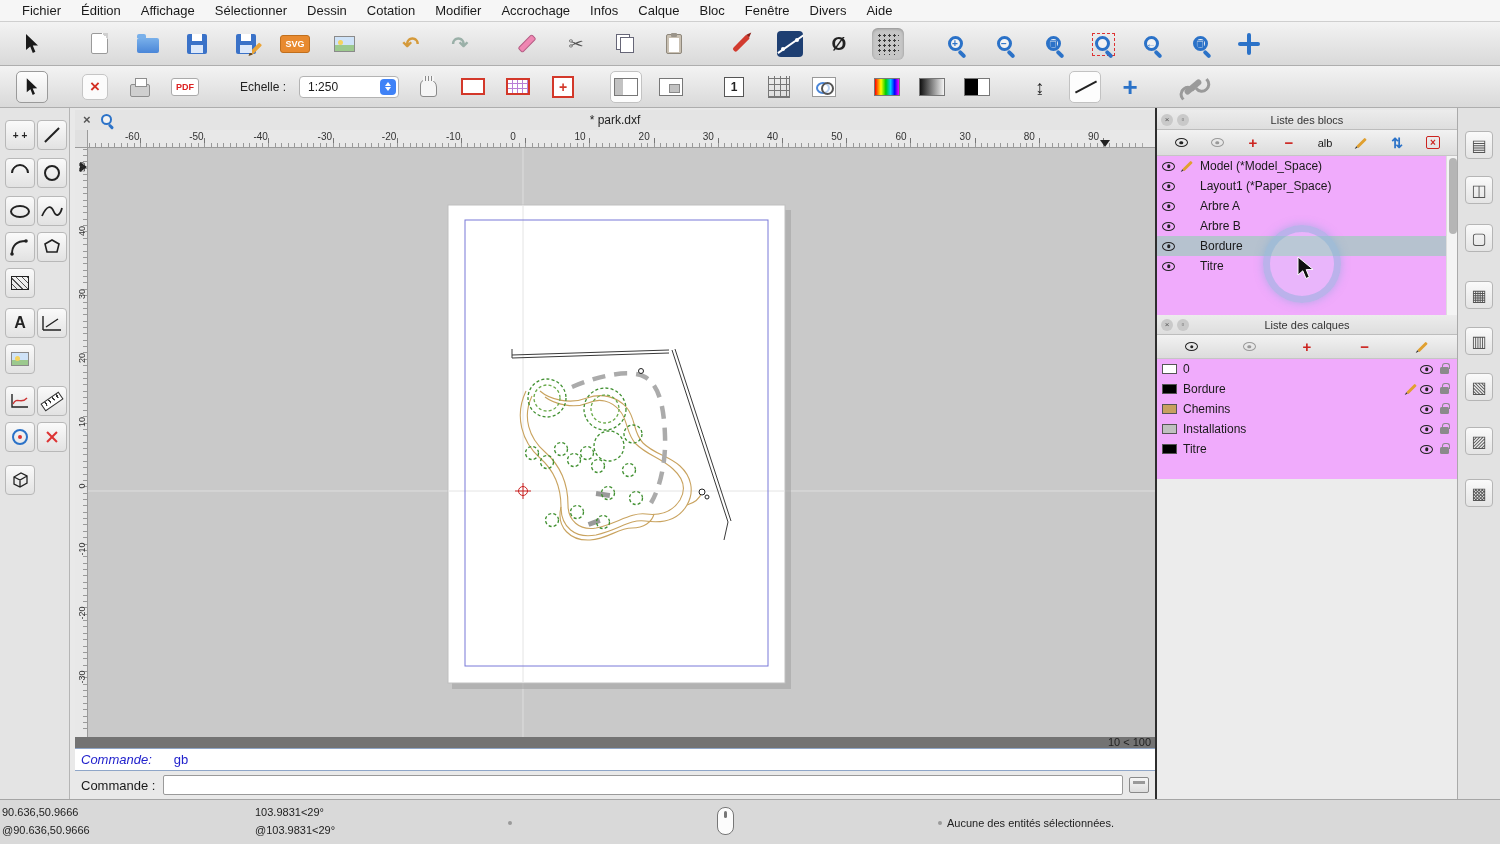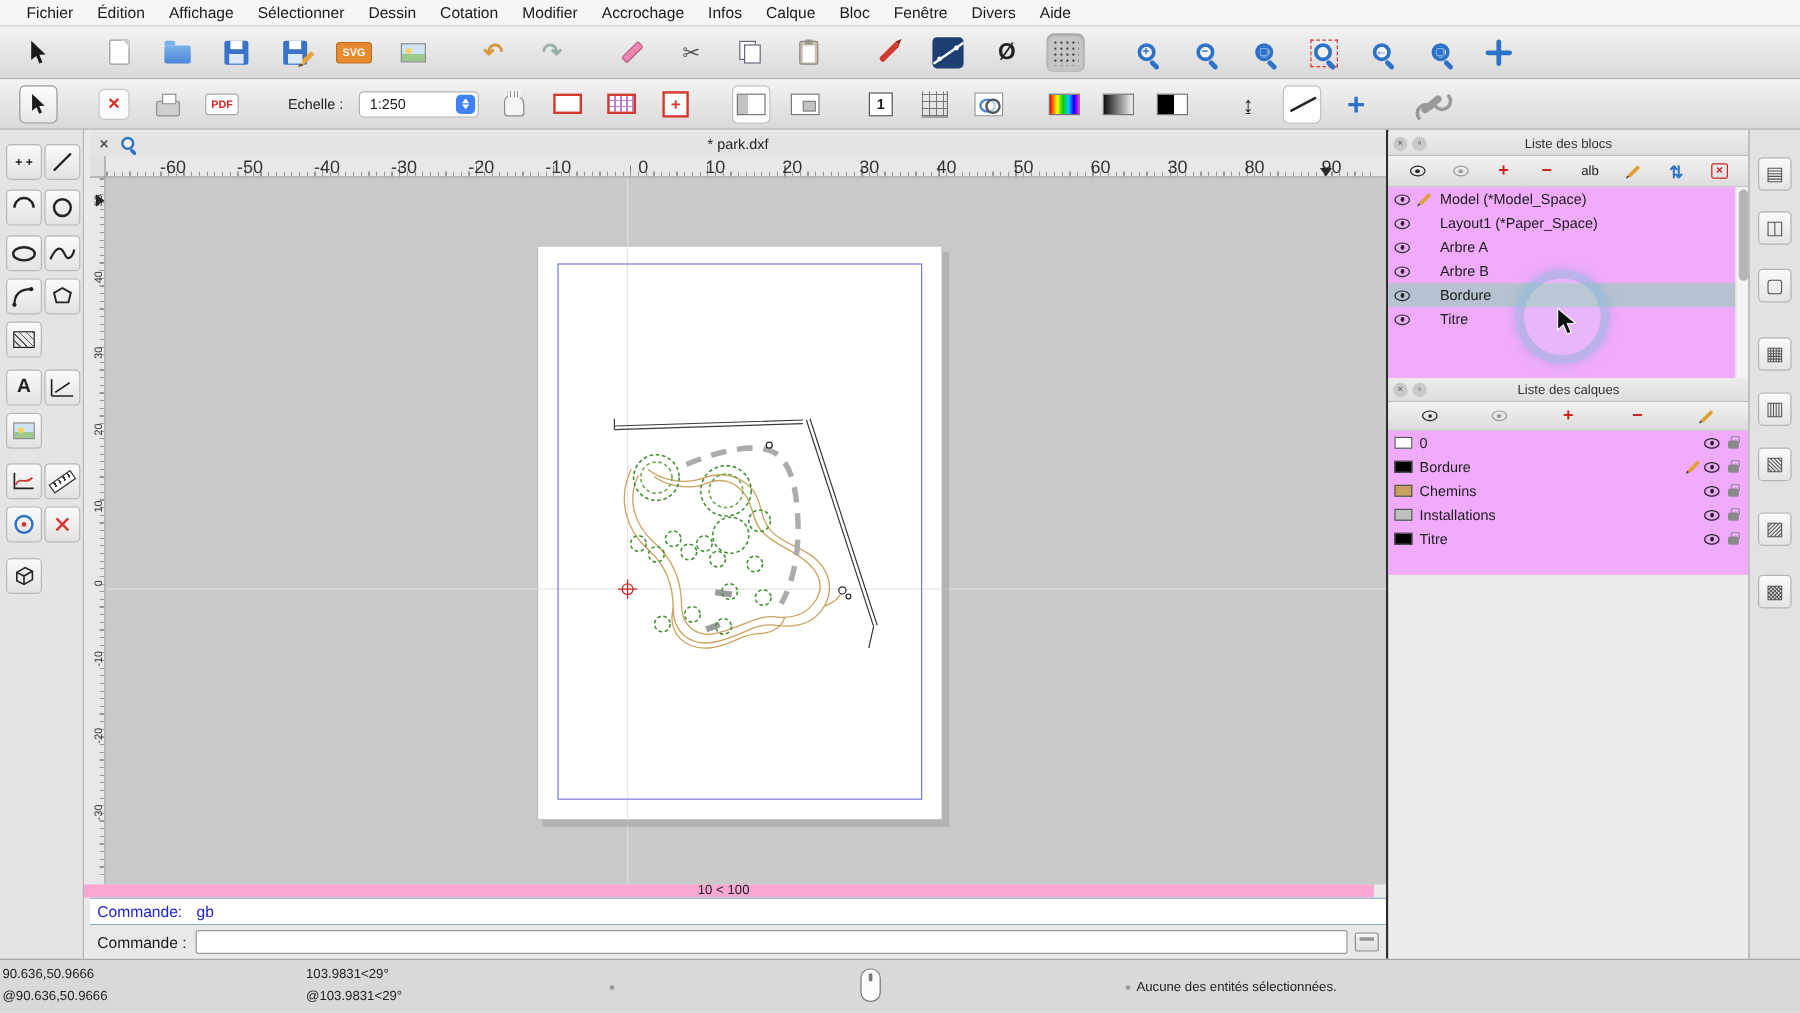--- a/index.html
+++ b/index.html
@@ -118,32 +118,32 @@
 .img-icon.small{width:18px;height:14px}
 
 
 #doc-titlebar{position:absolute;left:75px;top:110px;width:1080px;height:20px;background:#e4e4e4;display:flex;align-items:center;justify-content:center;font-size:12px;color:#222;z-index:5}
 .doc-x{position:absolute;left:8px;top:2px;color:#555;font-size:13px;font-weight:bold}
 .doc-lens{position:absolute;left:26px;top:4px}
 #hruler{position:absolute;left:88px;top:130px;width:1067px;height:18px;background:
   repeating-linear-gradient(90deg,#999 0 1px,transparent 1px 6.42px) -12.2px bottom/100% 4px no-repeat,
   repeating-linear-gradient(90deg,#777 0 1px,transparent 1px 64.2px) -12.2px bottom/100% 9px no-repeat,
   #e8e8e8;border-bottom:1px solid #9a9a9a;z-index:5}
-.hnum{position:absolute;top:1px;width:30px;text-align:right;font-size:15px;color:#333}
+.hnum{position:absolute;top:1px;width:30px;text-align:left;font-size:10px;color:#333}
 .hmark{position:absolute;left:1012px;bottom:0;width:0;height:0;border-left:5px solid transparent;border-right:5px solid transparent;border-top:7px solid #222}
 #vruler{position:absolute;left:75px;top:148px;width:13px;height:589px;background:
   repeating-linear-gradient(0deg,#999 0 1px,transparent 1px 6.37px) right -7.7px/4px 100% no-repeat,
   #e8e8e8;border-right:1px solid #9a9a9a;z-index:5}
 .vnum{position:absolute;left:-8px;width:30px;text-align:center;transform:rotate(-90deg);font-size:9px;color:#333}
 .vmark{position:absolute;top:14px;right:0;width:0;height:0;border-top:5px solid transparent;border-bottom:5px solid transparent;border-left:7px solid #222}
 #ruler-corner{position:absolute;left:75px;top:130px;width:13px;height:18px;background:#e0e0e0;border-right:1px solid #9a9a9a;border-bottom:1px solid #9a9a9a;z-index:6}
 #canvas{position:absolute;left:88px;top:148px;width:1067px;height:589px;background:#c9c9c9;overflow:hidden;z-index:4}
-#zoom-strip{position:absolute;left:65px;top:737px;width:1080px;height:11px;background:#f9a8d4;font-size:11px;color:#222;text-align:center;padding-right:4px;line-height:11px;z-index:5}
+#zoom-strip{position:absolute;left:75px;top:737px;width:1080px;height:11px;background:#737373;font-size:11px;color:#222;text-align:right;padding-right:4px;line-height:11px;z-index:5}
 #cmd-history{position:absolute;left:75px;top:748px;width:1080px;height:23px;background:#fff;border-top:1px solid #8fa6c8;border-bottom:1px solid #8fa6c8;display:flex;align-items:center;padding-left:6px;font-size:13px;z-index:5}
-.cmd-hist-label{color:#2222cc;margin-right:12px}
+.cmd-hist-label{color:#2222cc;font-style:italic;margin-right:22px}
 .cmd-hist-value{color:#2222cc}
 #cmd-input-row{position:absolute;left:75px;top:771px;width:1080px;height:28px;background:#e9e9e9;display:flex;align-items:center;padding-left:6px;font-size:13px;z-index:5}
 .cmd-prompt{margin-right:8px;white-space:nowrap}
 #cmd-input{flex:1;height:20px;border:1px solid #9a9a9a;background:#fff;border-radius:2px;font:inherit;padding:0 4px}
 .cmd-side-btn{width:20px;height:16px;border:1px solid #8a8a8a;background:linear-gradient(#f6f6f6,#ddd);margin:0 6px;border-radius:2px;position:relative;flex:0 0 auto}
 .cmd-side-btn::after{content:"";position:absolute;left:3px;top:3px;right:3px;height:3px;background:#999}
 
 
 #splitter{position:absolute;left:1155px;top:108px;width:2px;height:691px;background:#2e2e2e;z-index:8}
 .panel{position:absolute;left:1157px;width:300px;background:#ececec;z-index:10}

